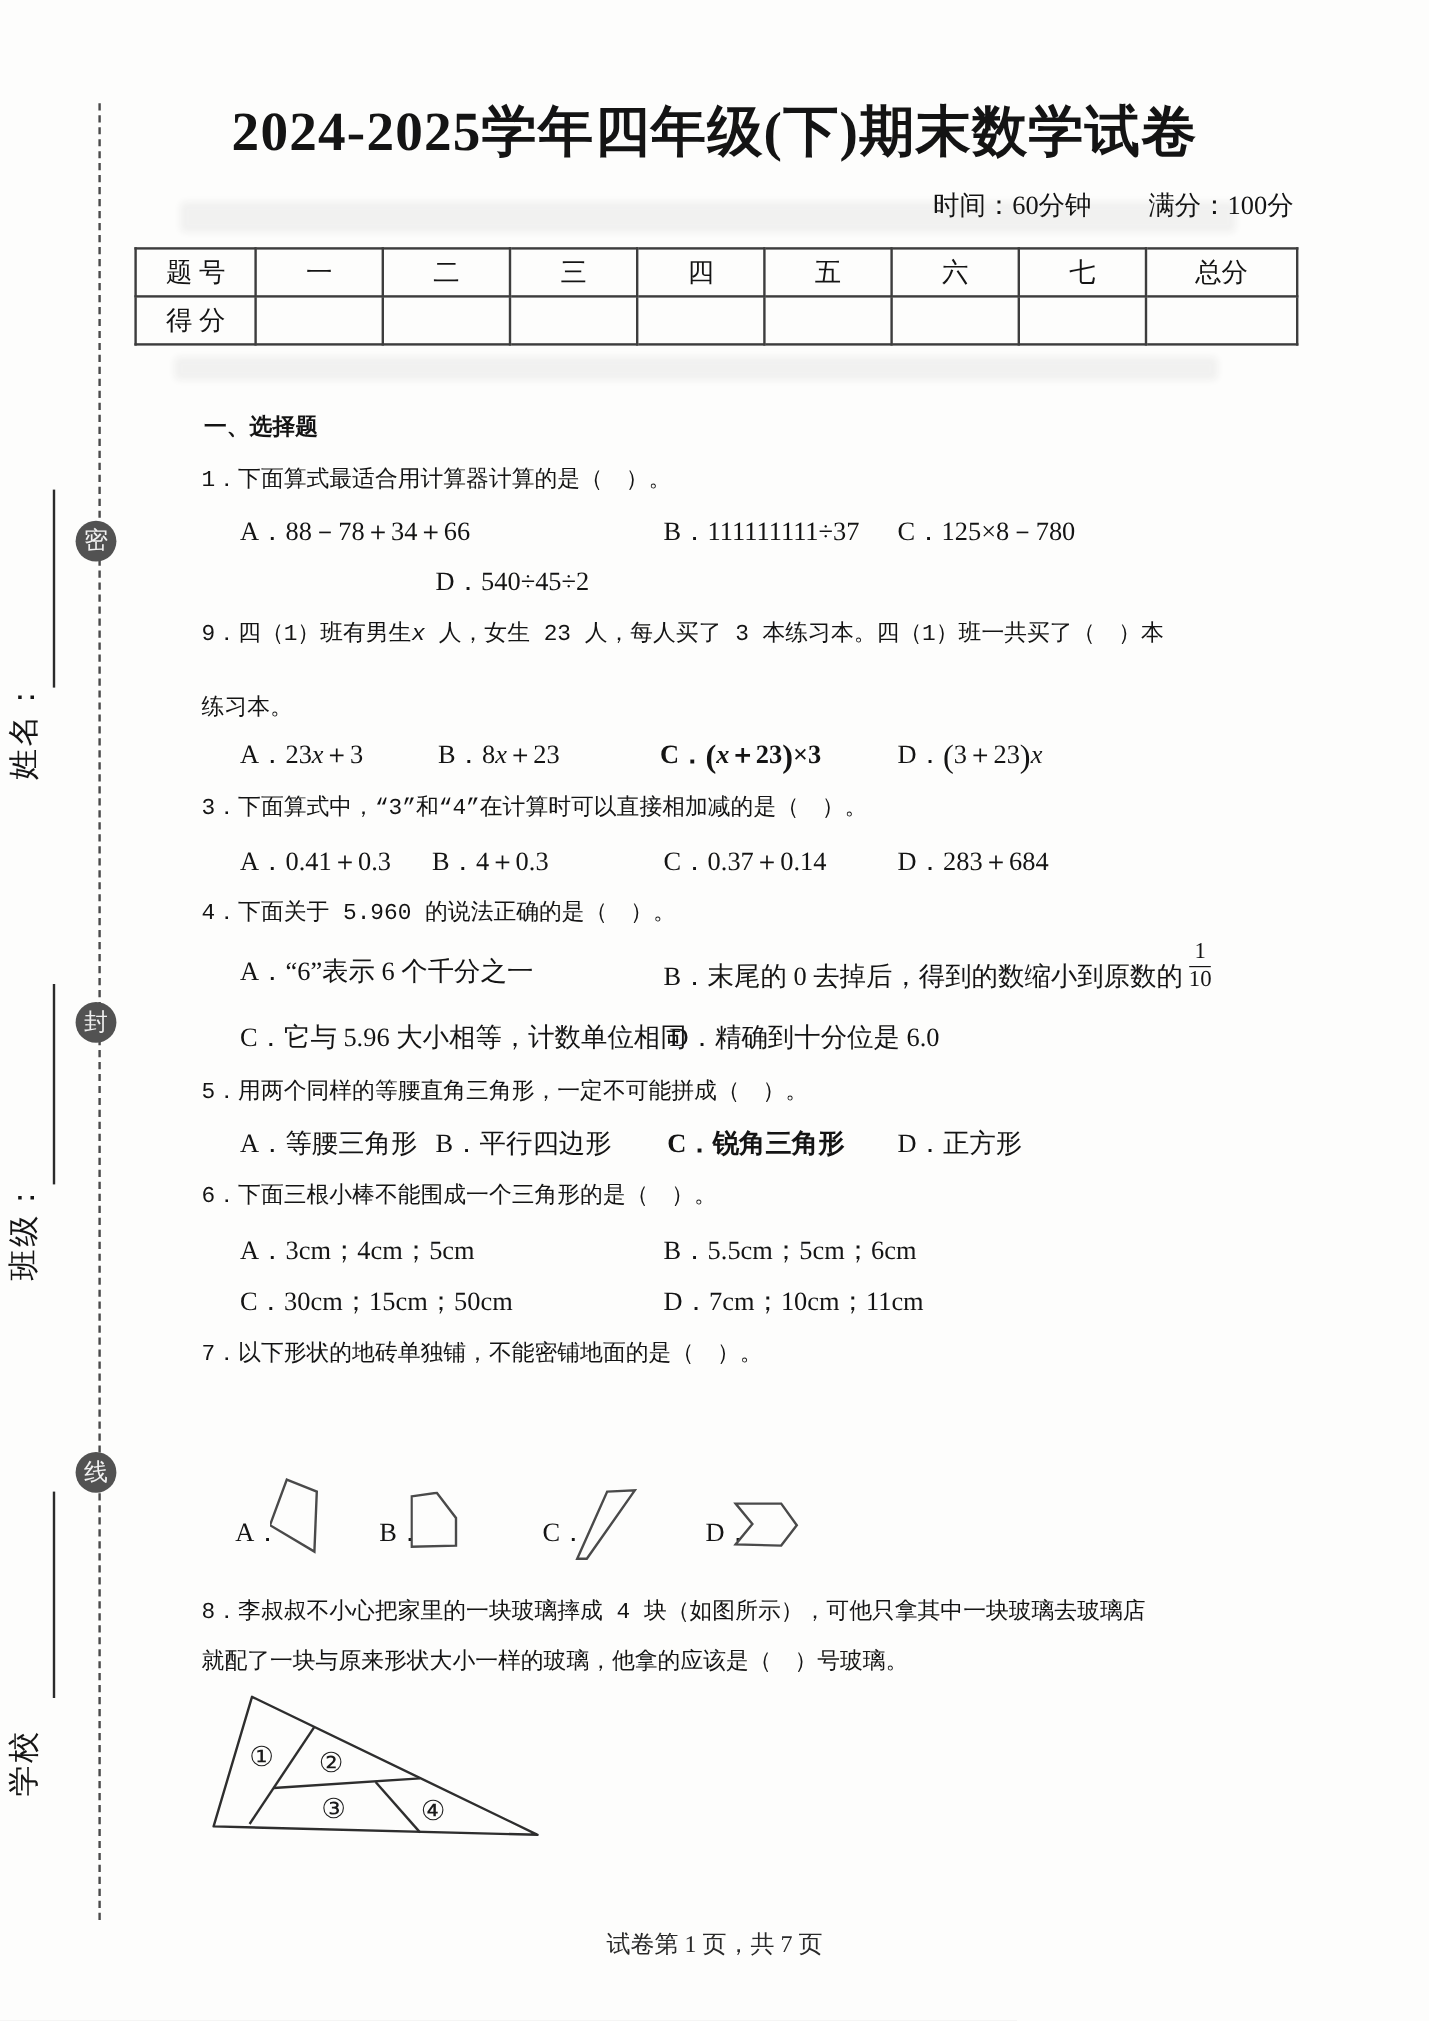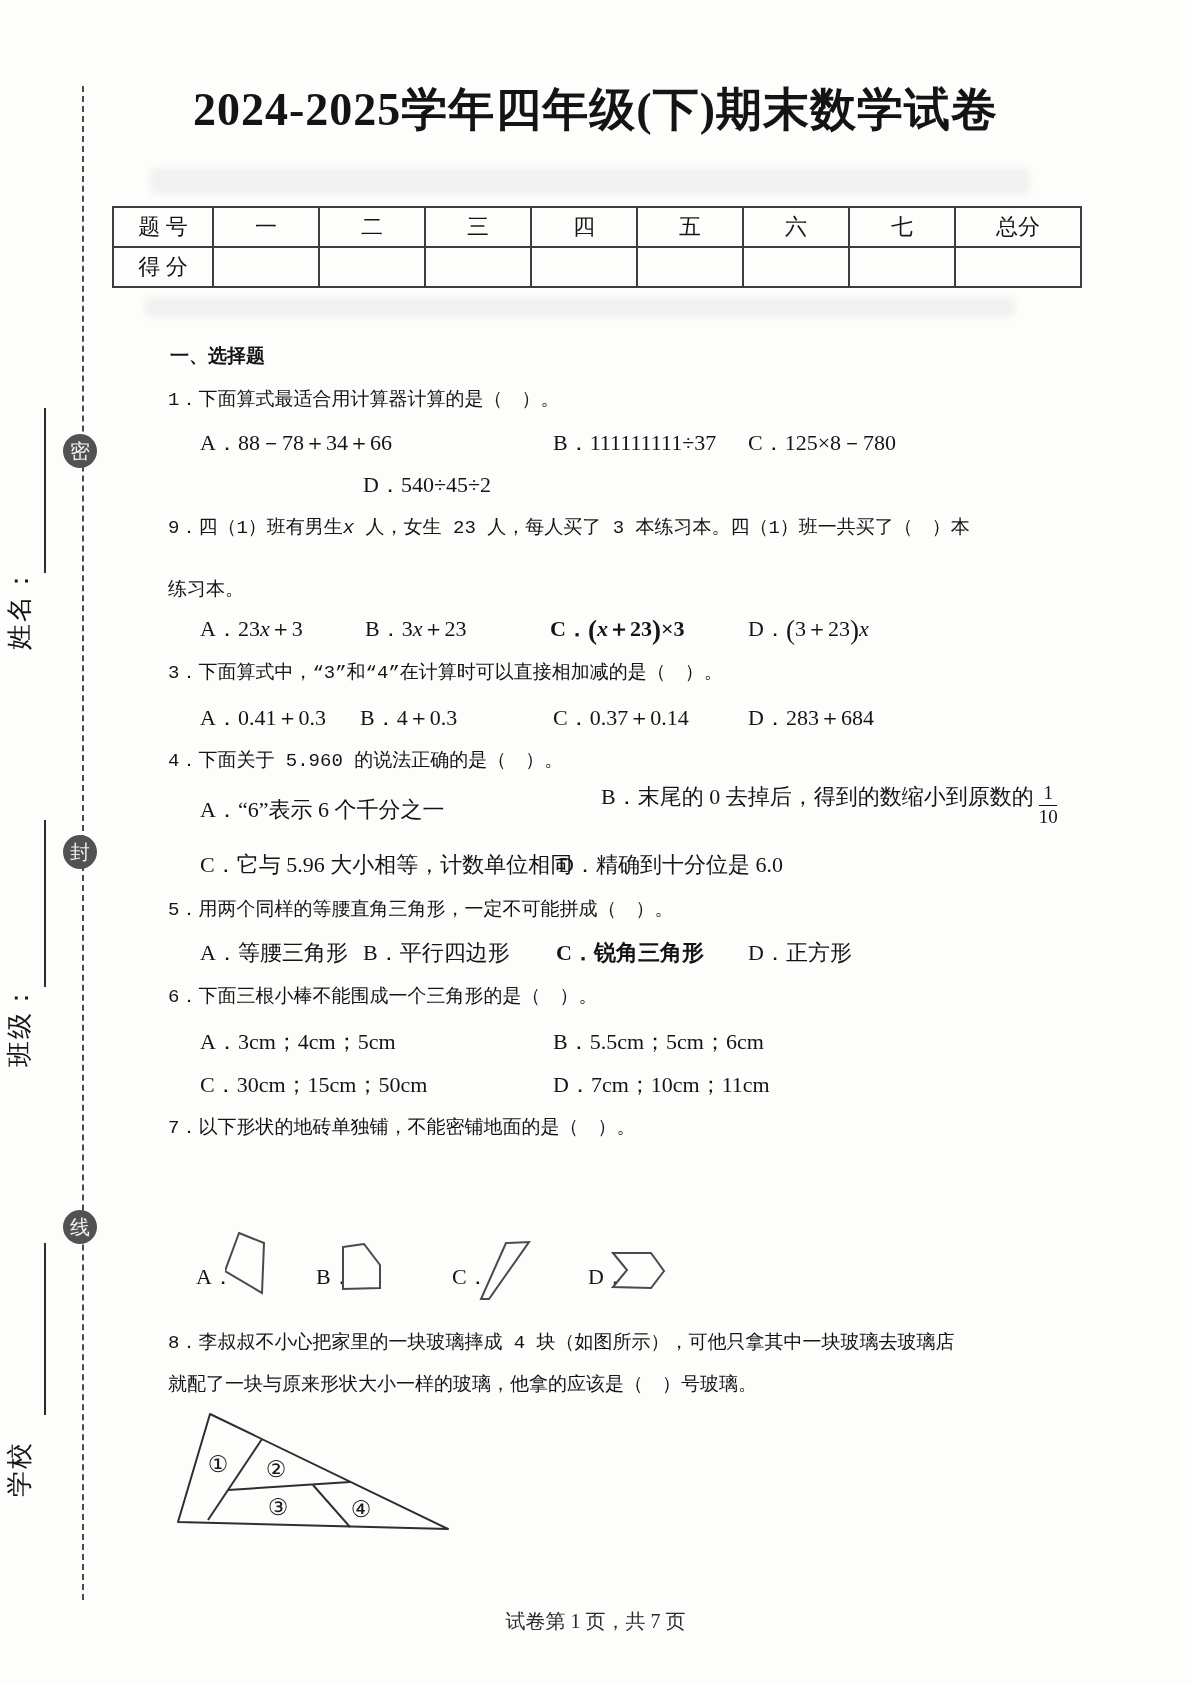--- a/index.html
+++ b/index.html
@@ -29,21 +29,21 @@
   .seal-line{position:absolute; left:82px; top:86px; height:1514px; width:0;
              border-left:2px dashed #4a4a4a;}
   .badge{position:absolute; left:63px; width:34px; height:34px; border-radius:50%;
          background:#525252; color:#f1f1f1; text-align:center; line-height:35px;
          font-size:20px;}
   .vlabel{position:absolute; left:33px; transform:rotate(-90deg);
           transform-origin:0 100%; font-size:26px; letter-spacing:2px;
           line-height:26px; height:26px; white-space:nowrap;}
   .blank-line{position:absolute; left:44px; width:0; border-left:2px solid #2b2b2b;}
   
-  .optflex{display:flex; align-items:flex-start;margin-left:48px;}
+  .optflex{display:flex; align-items:flex-end;}
   .frac{display:inline-flex; flex-direction:column; align-items:center;
         font-size:19px; line-height:1.2; margin-left:5px;}
   .frac .num{border-bottom:1.6px solid #141414; padding:0 4px;}
   
   .fig svg{display:block;}
   .footer{left:0; top:1606px; width:100%; text-align:center; font-size:20px;
           color:#2a2a2a;}
   .bleed{position:absolute; background:#222; opacity:0.05; filter:blur(3px);
          border-radius:4px;}
 </style>
@@ -63,20 +63,24 @@
   <div class="blank-line" style="top:408px; height:165px;"></div>
   <div class="vlabel" style="top:624px;">姓名：</div>
 
   <div class="blank-line" style="top:820px; height:167px;"></div>
   <div class="vlabel" style="top:1041px;">班级：</div>
 
   <div class="blank-line" style="top:1243px; height:172px;"></div>
   <div class="vlabel" style="top:1471px;">学校</div>
 
   <div class="abs title">2024-2025学年四年级(下)期末数学试卷</div>
+  <div class="abs meta">
+    <span>时间：60分钟</span>
+    <span>满分：100分</span>
+  </div>
 
   <table class="score-table">
     <colgroup>
       <col style="width:100px">
         <col style="width:106px">
         <col style="width:106px">
       <col style="width:106px">
         <col style="width:106px">
         <col style="width:106px">
       <col style="width:106px">
@@ -113,21 +117,21 @@
 
   <div class="abs stem" style="left:168px; top:385px;">1．下面算式最适合用计算器计算的是（　）。</div>
   <div class="abs opt" style="left:200px; top:428px;">A．88－78＋34＋66</div>
   <div class="abs opt" style="left:553px; top:428px;">B．111111111÷37</div>
   <div class="abs opt" style="left:748px; top:428px;">C．125×8－780</div>
   <div class="abs opt" style="left:363px; top:470px;">D．540÷45÷2</div>
 
   <div class="abs stem" style="left:168px; top:513px;"><span>9．四（1）班有男生</span><span class="ital">x</span><span> 人，女生 23 人，每人买了 3 本练习本。四（1）班一共买了（　）本</span></div>
   <div class="abs stem" style="left:168px; top:575px;">练习本。</div>
   <div class="abs opt" style="left:200px; top:614px;"><span>A．23</span><span class="ital">x</span><span>＋3</span></div>
-  <div class="abs opt" style="left:365px; top:614px;"><span>B．3</span><span class="ital">x</span><span>＋23</span></div>
+  <div class="abs opt" style="left:365px; top:614px;"><span>B．8</span><span class="ital">x</span><span>＋23</span></div>
   <div class="abs opt" style="left:550px; top:614px;font-weight:bold;"><span>C．</span><span class="paren">(</span><span class="ital">x</span><span>＋23</span><span class="paren">)</span><span>×3</span></div>
   <div class="abs opt" style="left:748px; top:614px;"><span>D．</span><span class="paren">(</span><span>3＋23</span><span class="paren">)</span><span class="ital">x</span></div>
 
   <div class="abs stem" style="left:168px; top:658px;">3．下面算式中，“3”和“4”在计算时可以直接相加减的是（　）。</div>
   <div class="abs opt" style="left:200px; top:703px;">A．0.41＋0.3</div>
   <div class="abs opt" style="left:360px; top:703px;font-family:Liberation Serif, serif;">B．4＋0.3</div>
   <div class="abs opt" style="left:553px; top:703px;">C．0.37＋0.14</div>
   <div class="abs opt" style="left:748px; top:703px;">D．283＋684</div>
 
   <div class="abs stem" style="left:168px; top:746px;">4．下面关于 5.960 的说法正确的是（　）。</div>

